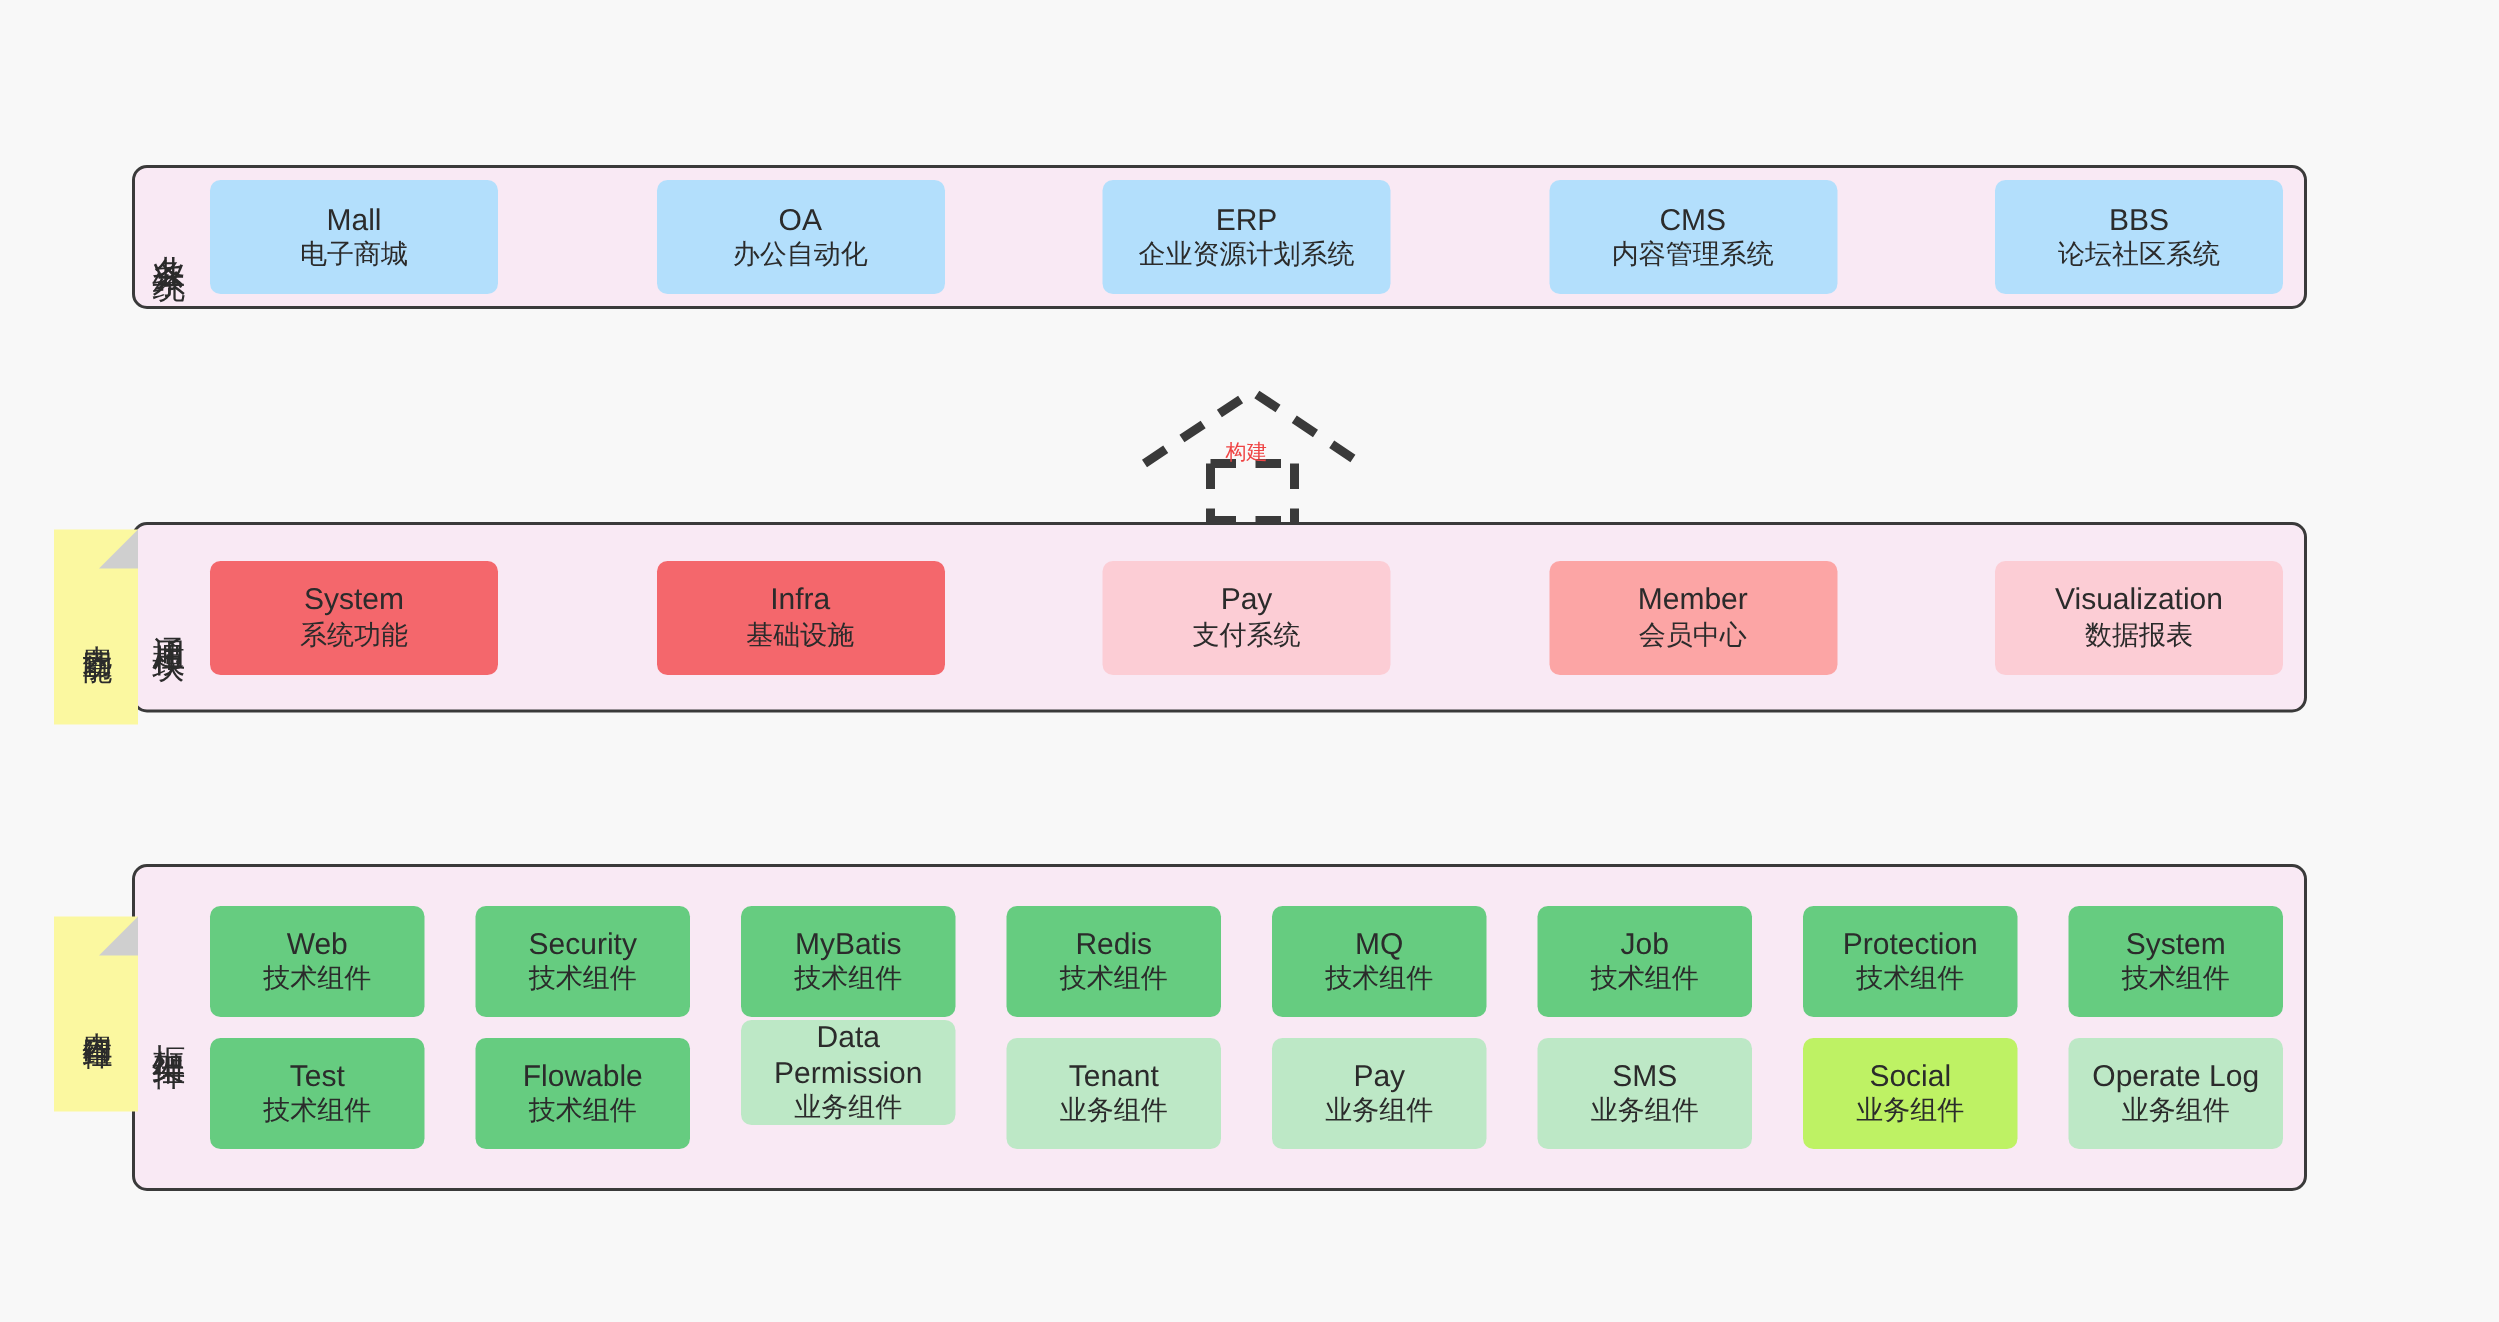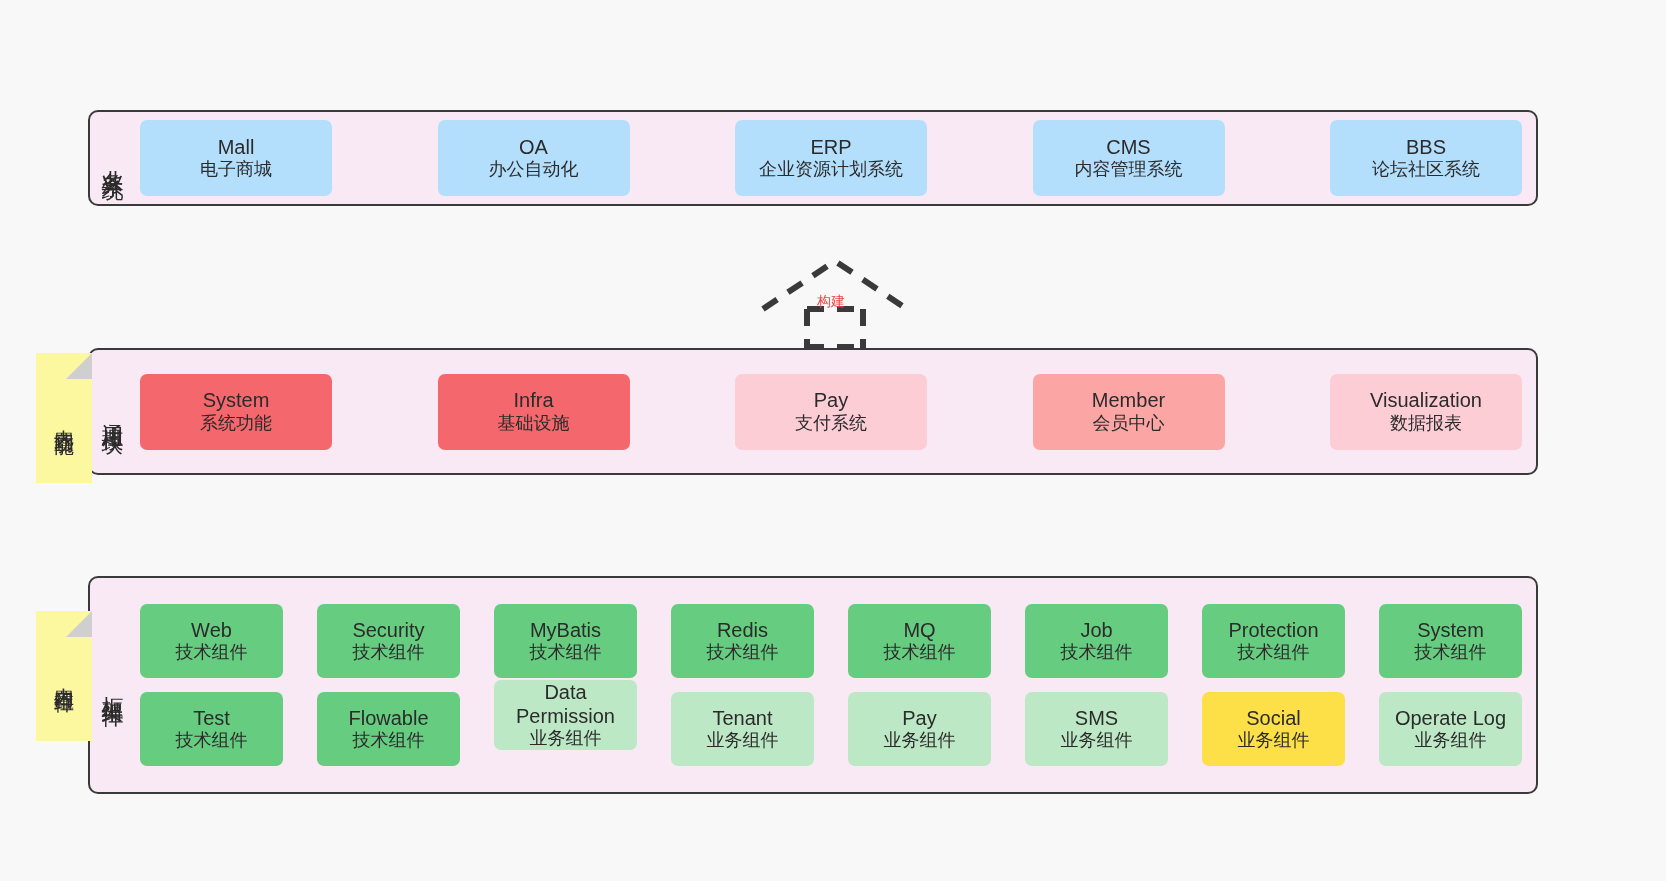--- a/index.html
+++ b/index.html
@@ -284,21 +284,21 @@
           <span class="cn">业务组件</span>
         </div>
         <div class="card" style="background:#bde8c6">
           <span class="en">Pay</span>
           <span class="cn">业务组件</span>
         </div>
         <div class="card" style="background:#bde8c6">
           <span class="en">SMS</span>
           <span class="cn">业务组件</span>
         </div>
-        <div class="card" style="background:#fde047">
+        <div class="card" style="background:#bef264">
           <span class="en">Social</span>
           <span class="cn">业务组件</span>
         </div>
         <div class="card" style="background:#bde8c6">
           <span class="en">Operate Log</span>
           <span class="cn">业务组件</span>
         </div>
       </div>
 
     </div>

